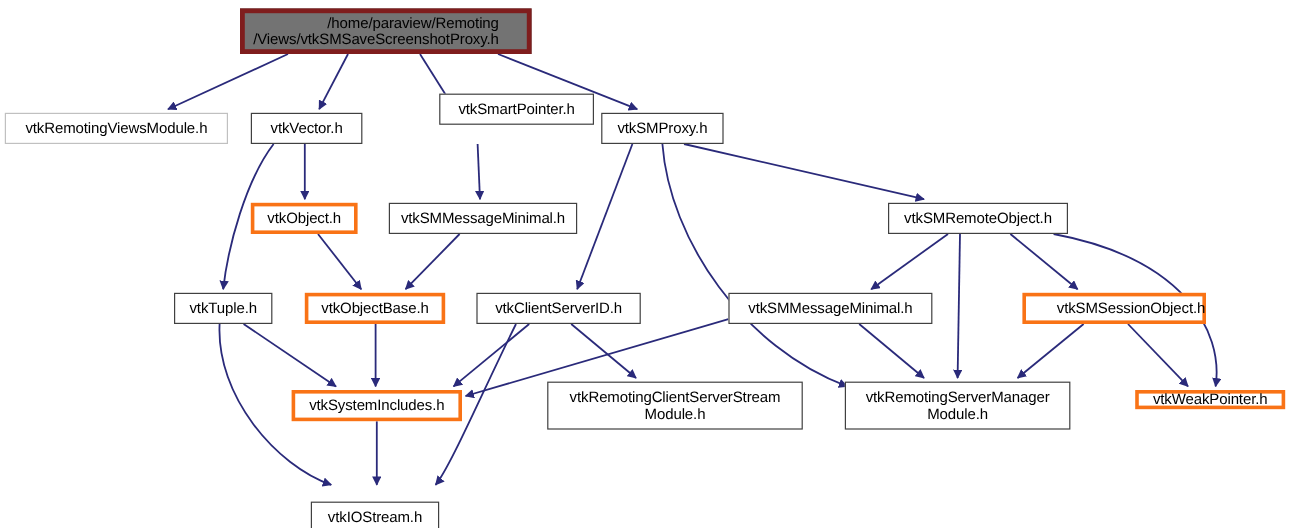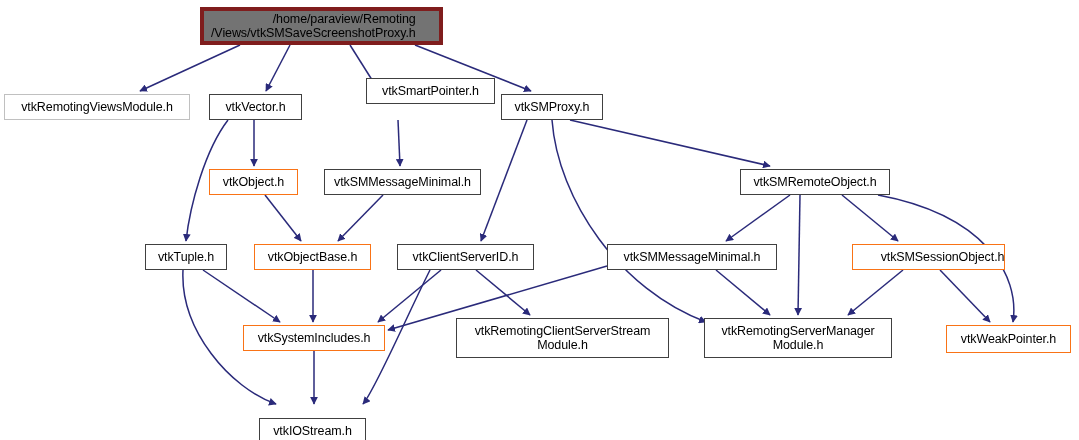--- a/index.html
+++ b/index.html
@@ -27,21 +27,21 @@
     white-space:pre-line;
     z-index:2;
   }
   .node.root{
     background:#737373;
     border:4px solid #7f1d1d;
     text-align:right;
     justify-content:flex-start;
     padding-left:7px;
   }
-  .node.red{border:1px solid #f97316;}
+  .node.red{border:3px solid #f97316;}
   .node.gray{border:1px solid #c0c0c0;}
 </style>
 </head>
 <body>
 
 <div id="graph">
   <svg id="edges" width="1079" height="440" viewBox="0 0 1079 440" xmlns="http://www.w3.org/2000/svg">
     <defs>
       <marker id="arrow" viewBox="0 0 10 10" refX="9" refY="5" markerWidth="5.2" markerHeight="5.2" orient="auto-start-reverse">
         <path d="M 0 0 L 10 5 L 0 10 z" fill="#2a2a7a"></path>
@@ -90,16 +90,16 @@
       <div class="node" style="left: 145px; top: 244px; width: 82px; height: 26px;">vtkTuple.h</div>
       <div class="node red" style="left: 254px; top: 244px; width: 117px; height: 26px;">vtkObjectBase.h</div>
       <div class="node" style="left: 397px; top: 244px; width: 137px; height: 26px;">vtkClientServerID.h</div>
       <div class="node" style="left: 607px; top: 244px; width: 170px; height: 26px;">vtkSMMessageMinimal.h</div>
       <div class="node red" style="left: 852px; top: 244px; width: 153px; height: 26px; padding-left: 28px;">vtkSMSessionObject.h</div>
       <div class="node red" style="left: 243px; top: 325px; width: 142px; height: 26px;">vtkSystemIncludes.h</div>
       <div class="node" style="left: 456px; top: 318px; width: 213px; height: 40px;">vtkRemotingClientServerStream
 Module.h</div>
       <div class="node" style="left: 704px; top: 318px; width: 188px; height: 40px;">vtkRemotingServerManager
 Module.h</div>
-      <div class="node red" style="left: 946px; top: 325px; width: 125px; height: 28px;">vtkWeakPointer.h</div>
+      <div class="node red" style="left: 946px; top: 325px; width: 125px; height: 16px;">vtkWeakPointer.h</div>
       <div class="node" style="left: 259px; top: 407px; width: 107px; height: 26px; margin-top: 11px;">vtkIOStream.h</div>
     </div>
 </div>
 
 </body></html>

